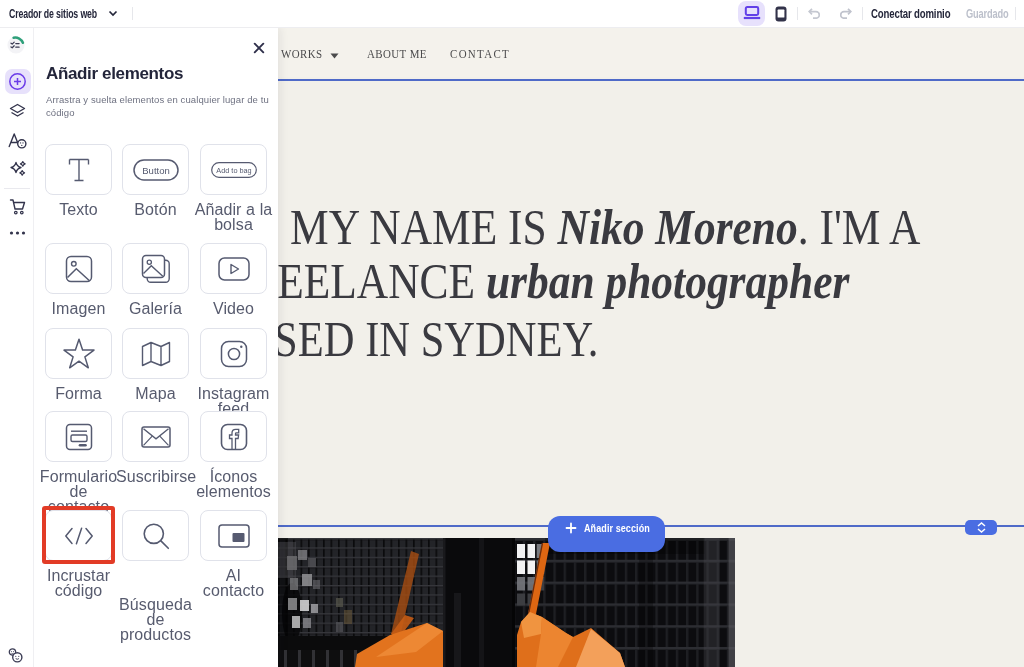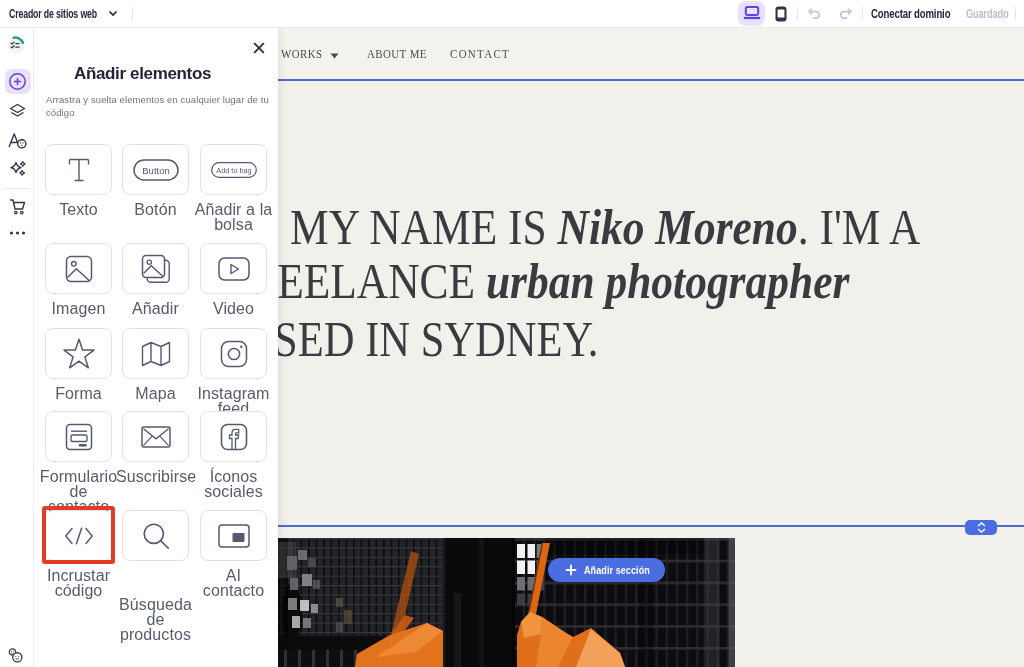--- a/index.html
+++ b/index.html
@@ -14,26 +14,26 @@
 
 #rail { position:absolute; left:0; top:28px; width:34px; height:639px; background:#fff; border-right:1px solid #efeff2; z-index:25; }
 .rail-active { position:absolute; left:5px; top:41px; width:26px; height:25px; background:#e7e1fb; border-radius:7px; }
 
 #canvas { position:absolute; left:278px; top:28px; width:746px; height:639px; background:#f2f0ea; overflow:hidden; z-index:5; }
 #navstrip { position:absolute; left:0; top:0; width:746px; height:49px; background:#f4f2ec; }
 .nav-item { position:absolute; top:18px; font-family:"Liberation Serif", serif; font-size:13px; letter-spacing:0.5px; color:#4b4b4c; transform:scaleX(0.84); transform-origin:0 0; }
 .blueline { position:absolute; left:0; width:746px; height:2px; background:#4f6ac8; }
 .hero { position:absolute; font-family:"Liberation Serif", serif; font-size:50px; color:#3a3a40; white-space:nowrap; line-height:50px; letter-spacing:0px; transform:scaleX(0.869); transform-origin:0 0; }
 .hero b { font-weight:bold; }
-#addbtn { position:absolute; left:270px; top:487.5px; width:117px; height:24px; background:#4a6de2; border-radius:12px; color:#fff; font-size:11px; font-weight:bold; z-index:6;margin-top:42px; }
+#addbtn { position:absolute; left:270px; top:487.5px; width:117px; height:36px; background:#4a6de2; border-radius:12px; color:#fff; font-size:11px; font-weight:bold; z-index:6; }
 #addbtn span { position:absolute; left:36px; top:6px; letter-spacing:0.1px; transform:scaleX(0.82); transform-origin:0 0; display:inline-block; }
 #handle { position:absolute; left:687px; top:492px; width:32px; height:15px; background:#4a6de2; border-radius:5px; z-index:6; }
 
 #panel { position:absolute; left:34px; top:28px; width:244px; height:639px; background:#fff; box-shadow:3px 0 8px rgba(30,30,60,0.07); z-index:20; }
-#panel h1 { position:absolute; left:12px; top:36px; font-size:17px; font-weight:bold; letter-spacing:-0.35px; color:#23253a;margin-left:28px; }
+#panel h1 { position:absolute; left:12px; top:36px; font-size:17px; font-weight:bold; letter-spacing:-0.35px; color:#23253a; }
 #panel .sub { position:absolute; left:12px; top:66px; width:238px; font-size:9.5px; line-height:12.5px; color:#6e7181; letter-spacing:0.1px; }
 .card { position:absolute; width:67px; height:51px; background:#fff; border:1px solid #e0e2ea; border-radius:8px; }
 .card svg { position:absolute; left:50%; top:50%; transform:translate(-50%,-50%); }
 .clabel { position:absolute; width:79px; font-size:16px; line-height:15px; color:#575b6e; text-align:center; letter-spacing:0.1px; }
 .redbox { position:absolute; left:8px; top:478px; width:73px; height:58px; border:4.5px solid #e23b26; border-radius:3px; z-index:3; }
 .closex { position:absolute; left:215px; top:10px; width:20px; height:20px; }
 </style>
 </head>
 <body>
 <div id="app">
@@ -281,21 +281,21 @@
         </div>
     <div class="clabel" style="left:5px; top:273px;">Imagen</div>
     <div class="card" style="left:88px; top:215px;">
           <svg width="30" height="30" viewBox="0 0 30 30">
             <rect x="6.2" y="6.2" width="22" height="22" rx="3.5" fill="#fff" stroke="#555a70" stroke-width="1.4"></rect>
             <rect x="1.5" y="1.5" width="22" height="22" rx="3.5" fill="#fff" stroke="#555a70" stroke-width="1.5"></rect>
             <circle cx="8.3" cy="8.3" r="2.1" fill="none" stroke="#555a70" stroke-width="1.3"></circle>
             <path d="M2.5 19.5 L10.3 11.7 L21.8 22.3" fill="none" stroke="#555a70" stroke-width="1.4"></path>
           </svg>
         </div>
-    <div class="clabel" style="left:82px; top:273px;">Añadir</div>
+    <div class="clabel" style="left:82px; top:273px;">Galería</div>
     <div class="card" style="left:166px; top:215px;">
           <svg width="32" height="24" viewBox="0 0 32 24">
             <rect x="1" y="1" width="30" height="22" rx="5.5" fill="none" stroke="#555a70" stroke-width="1.5"></rect>
             <path d="M13 7.5 L20.5 12 L13 16.5 Z" fill="none" stroke="#555a70" stroke-width="1.4" stroke-linejoin="round"></path>
           </svg>
         </div>
     <div class="clabel" style="left:160px; top:273px;">Video</div>
     <div class="card" style="left:11px; top:300px;">
           <svg width="34" height="33" viewBox="0 0 34 33">
             <polygon points="17.0,1.7 20.6,12.5 32.0,12.6 22.9,19.4 26.3,30.3 17.0,23.7 7.7,30.3 11.1,19.4 2.0,12.6 13.4,12.5" fill="none" stroke="#555a70" stroke-width="1.5" stroke-linejoin="round"></polygon>
@@ -332,21 +332,21 @@
             <path d="M2.5 19.3 L11.2 10.1 M27.5 19.3 L18.8 10.1" fill="none" stroke="#555a70" stroke-width="1.2"></path>
           </svg>
         </div>
     <div class="clabel" style="left:82px; top:441px;">Suscribirse</div>
     <div class="card" style="left:166px; top:383px;">
           <svg width="28" height="28" viewBox="0 0 28 28">
             <rect x="1.5" y="1.5" width="25" height="25" rx="6" fill="none" stroke="#555a70" stroke-width="1.6"></rect>
             <path d="M12 26.5 V15.5 H9.5 V12 H12 V10 C12 7.7 13.4 6.3 15.7 6.3 H18.7 V9.9 H16.3 C15.7 9.9 15.5 10.1 15.5 10.7 V12 H18.6 L18.1 15.5 H15.5 V26.5" fill="none" stroke="#555a70" stroke-width="1.3"></path>
           </svg>
         </div>
-    <div class="clabel" style="left:160px; top:441px;">Íconos sociales</div>
+    <div class="clabel" style="left:160px; top:441px;">Íconos elementos</div>
     <div class="card" style="left:11px; top:482px;">
           <svg width="30" height="18" viewBox="0 0 30 18">
             <path d="M8 1.5 L1.8 9 L8 16.5 M22 1.5 L28.2 9 L22 16.5" fill="none" stroke="#555a70" stroke-width="1.5" stroke-linecap="round" stroke-linejoin="round"></path>
             <path d="M17.6 1.2 L12.4 16.8" stroke="#555a70" stroke-width="1.5" stroke-linecap="round"></path>
           </svg>
         </div>
     <div class="clabel" style="left:5px; top:540px;">Incrustar<br>código</div>
     <div class="card" style="left:88px; top:482px;">
           <svg width="28" height="28" viewBox="0 0 28 28">
             <circle cx="11.8" cy="11.8" r="9.6" fill="none" stroke="#555a70" stroke-width="1.6"></circle>

